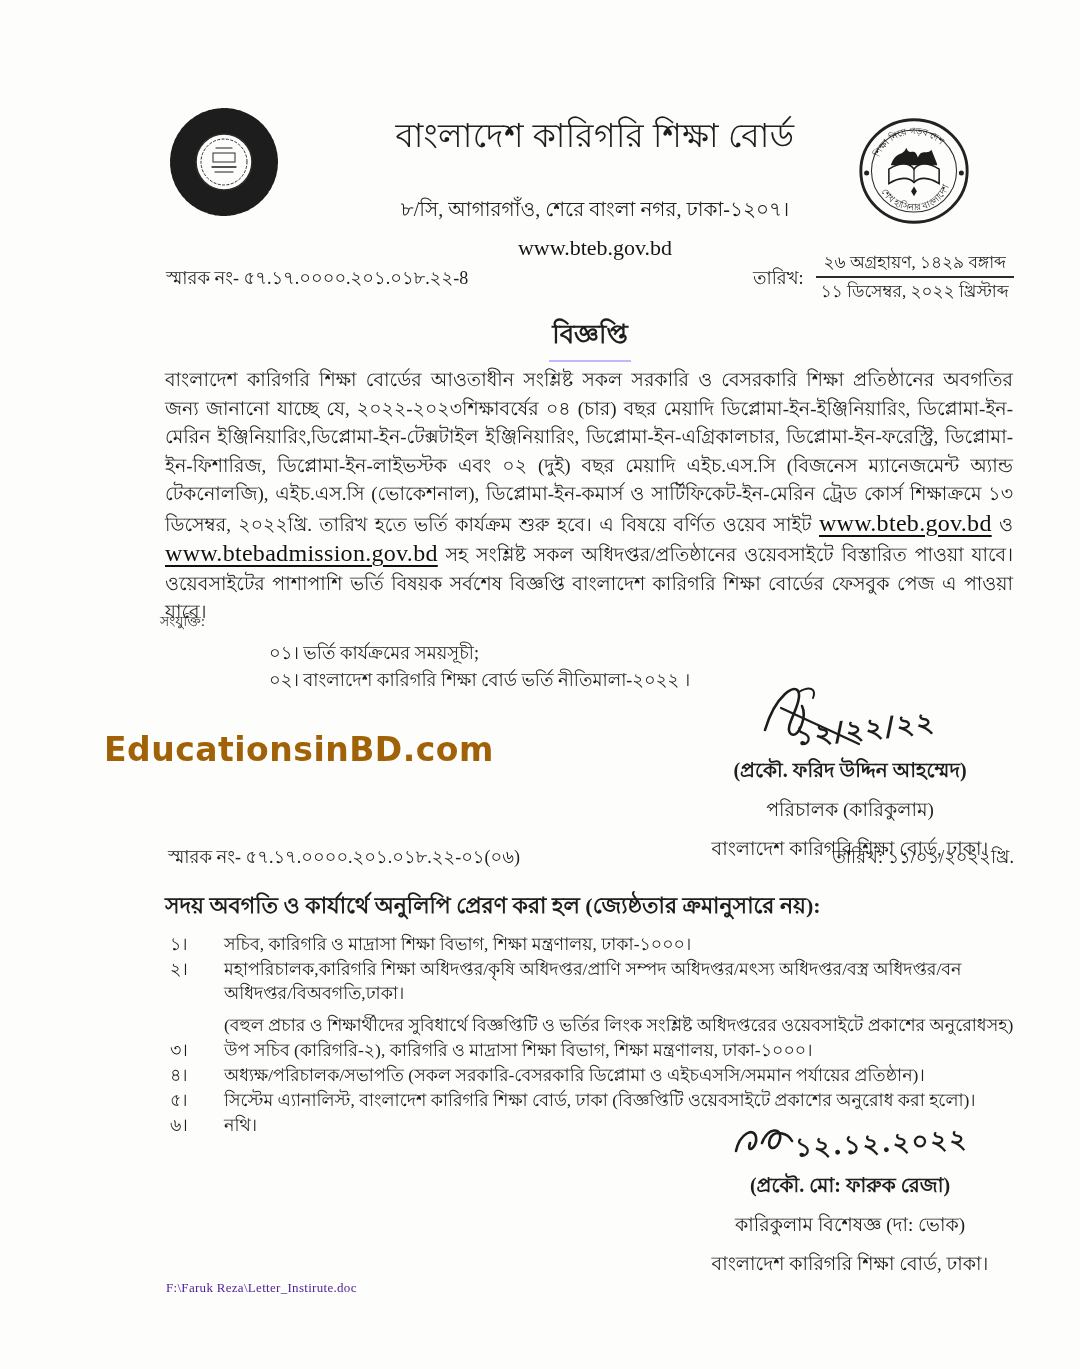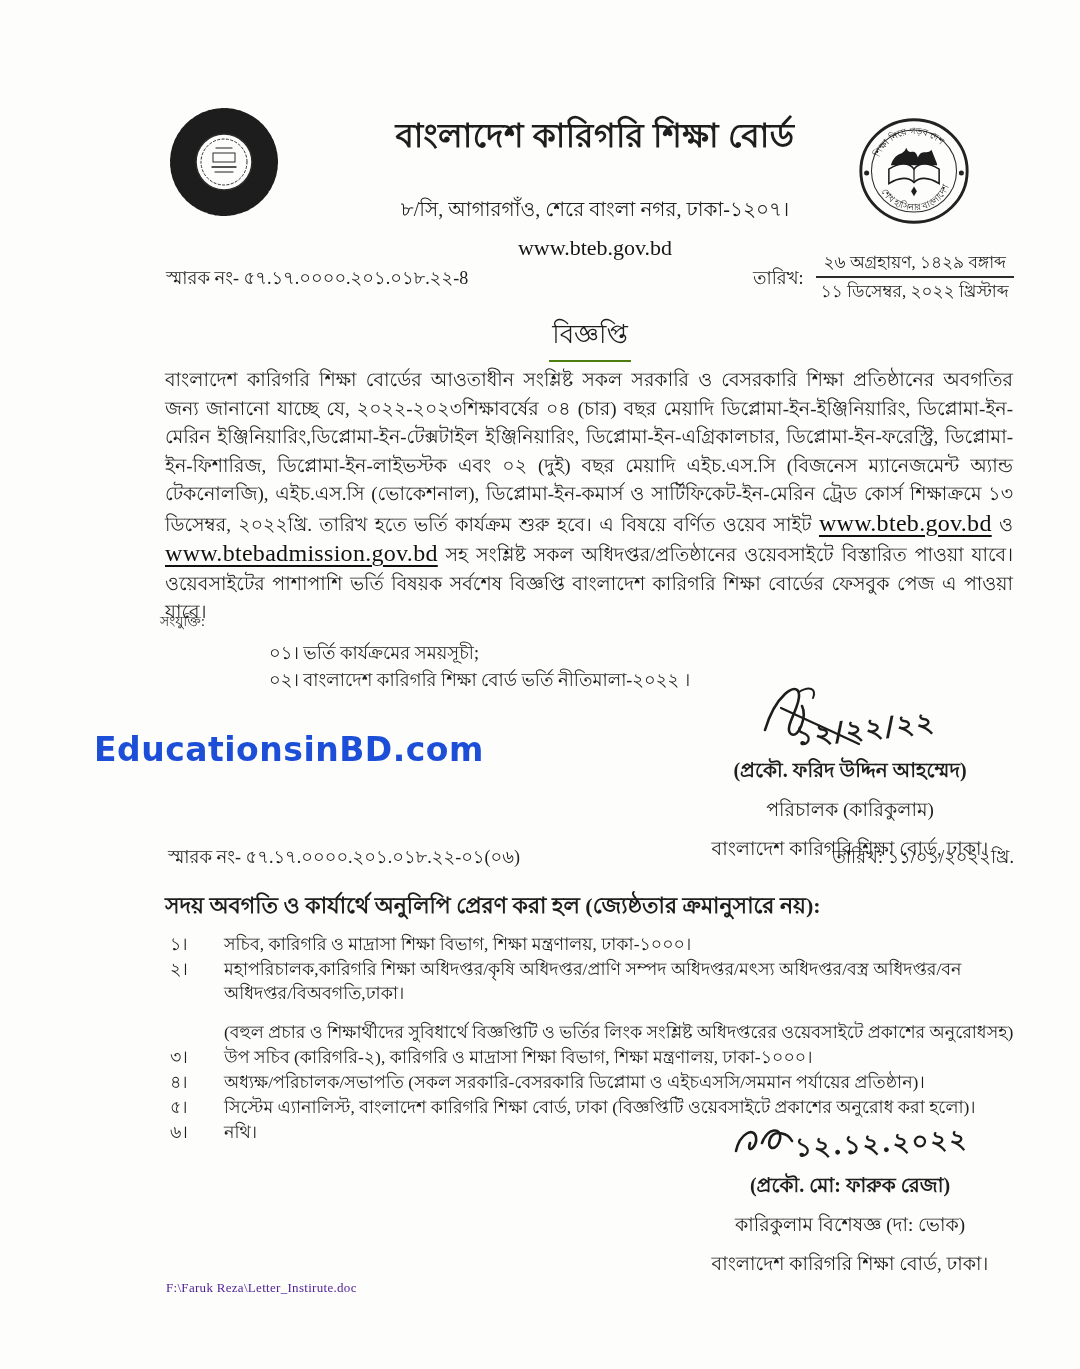--- a/index.html
+++ b/index.html
@@ -9,63 +9,63 @@
     width:1080px; height:1369px;
     background:#fdfdfb;
     color:#1e1e1e;
     font-family:"Liberation Serif", serif;
     overflow:hidden;
   }
   
   .seal-left { position:absolute; left:162px; top:100px; width:124px; height:124px; }
   .seal-right { position:absolute; left:856px; top:113px; width:116px; height:116px; }
   .header-center { position:absolute; left:210px; top:110px; width:770px; text-align:center; }
-  .org-name { font-size:33px; font-weight:700; letter-spacing:0.5px; }
+  .org-name { font-size:33px; font-weight:400; letter-spacing:0.5px; }
   .org-address { font-size:20px; margin-top:28px; }
   .org-website { font-size:22px; margin-top:8px; color:#161616; text-decoration:none; display:inline-block; }
   
   .memo-row1 { position:absolute; left:166px; top:252px; width:848px; display:flex; justify-content:space-between; align-items:flex-start; font-size:18px; }
   .memo-no { padding-top:12px; }
   .date-wrap { display:flex; align-items:center; gap:4px; }
   .date-label { padding-top:4px; }
   .date-frac { display:inline-block; text-align:center; font-size:17px; line-height:1.25;margin-left:8px; }
   .date-frac .top { border-bottom:2px solid #2c2c2c; padding:0 8px 3px; }
   .date-frac .bottom { padding:3px 4px 0; }
   
   .notice-title-wrap { position:absolute; left:166px; top:314px; width:848px; text-align:center; }
-  .notice-title { display:inline-block; font-size:26px; font-weight:400; border-bottom:2px solid #4d7c0f; padding:0 3px 2px;text-align:center; }
+  .notice-title { display:inline-block; font-size:26px; font-weight:700; border-bottom:2px solid #c4b5fd; padding:0 3px 2px;text-align:center; }
   
   .notice-body { position:absolute; left:165px; top:366px; width:848px; font-size:19px; line-height:28.5px; text-align:justify; word-spacing:2px; }
   .url-link { font-family:"Liberation Serif", serif; font-size:24px; color:#111; text-decoration:underline; text-underline-offset:4px; text-decoration-thickness:1.5px; letter-spacing:0.3px; }
   
   .attach-heading { position:absolute; left:160px; top:610px; font-size:14px; }
   .attach-items { position:absolute; left:228px; top:640px; font-size:18px; line-height:27px;margin-left:41px; }
   
   .sig1 { position:absolute; left:700px; top:680px; width:300px; text-align:center; }
   .sig2 { position:absolute; left:690px; top:1115px; width:320px; text-align:center; }
   .hand-date { font-family:"DejaVu Serif", serif; font-size:27px; font-weight:700; transform:rotate(-6deg); display:inline-block; letter-spacing:2px; }
   .sig1 .hand-zone { position:relative; height:72px; }
   .sig1 .hand-zone svg { position:absolute; left:55px; top:-2px; }
   .sig1 .hand-zone .hand-date { position:absolute; left:95px; top:28px; }
   .sig2 .hand-zone { position:relative; height:52px; }
   .sig2 .hand-zone svg { position:absolute; left:40px; top:4px; }
   .sig2 .hand-zone .hand-date { position:absolute; left:105px; top:8px; transform:rotate(-3deg); font-size:26px; }
   .sig-name { font-size:20px; font-weight:700; margin-top:3px; }
   .sig-line { font-size:19px; margin-top:7px; }
   
-  .watermark { position:absolute; left:94px; top:730px; font-family:"DejaVu Sans", sans-serif; font-size:33px; font-weight:700; color:#1d4ed8; letter-spacing:0.5px; }
+  .watermark { position:absolute; left:104px; top:730px; font-family:"DejaVu Sans", sans-serif; font-size:33px; font-weight:700; color:#a16207; letter-spacing:0.5px; }
   
   .memo-row2 { position:absolute; left:168px; top:843px; width:846px; display:flex; justify-content:space-between; font-size:18px; }
   
   .dist-heading { position:absolute; left:165px; top:888px; font-size:22px; font-weight:700; }
   .dist-list { position:absolute; left:170px; top:932px; width:844px; font-size:17.5px; line-height:24px; }
   .dist-row { display:flex; margin-bottom:1px; }
   .dist-no { width:54px; flex:none; }
   .dist-text { flex:1; }
-  .dist-note { margin-top:15px; }
+  .dist-note { margin-top:8px; }
   
   .footer-path { position:absolute; left:166px; top:1280px; font-size:13px; color:#4c1d95; letter-spacing:0.3px; }
   svg .ink { stroke:#1d1d1d; fill:none; stroke-linecap:round; }
 </style>
 </head>
 <body>
 
 <div class="page">
 
   <svg class="seal-left" viewBox="-62 -62 124 124">

